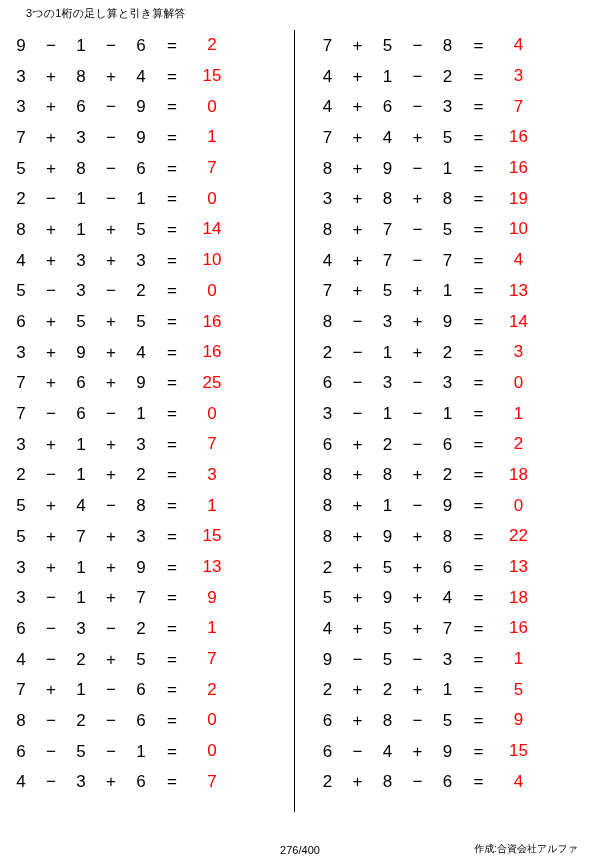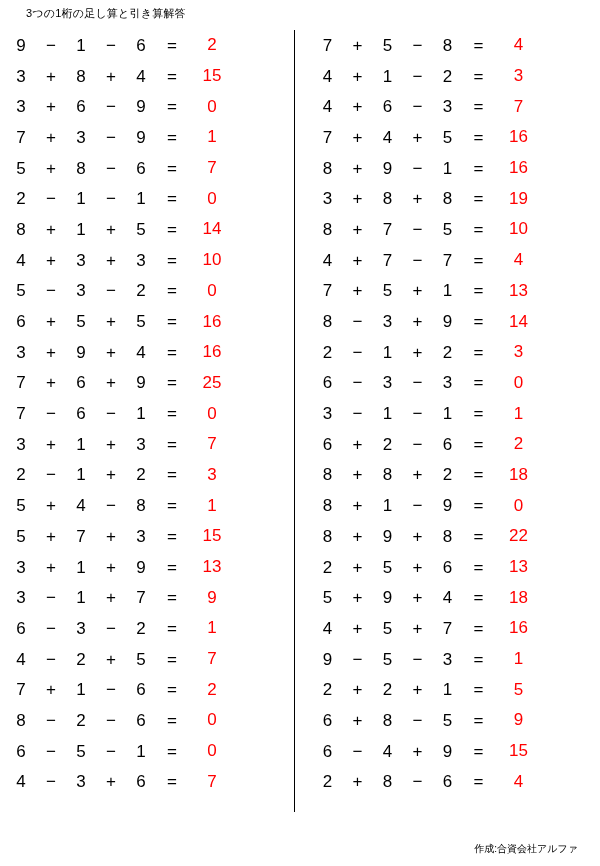--- a/index.html
+++ b/index.html
@@ -551,15 +551,16 @@
           <span class="cell op">+</span>
           <span class="cell num">8</span>
           <span class="cell op">−</span>
           <span class="cell num">6</span>
           <span class="cell eq">=</span>
           <span class="ans">4</span>
         </div>
       </div>
   </div>
 
+  <div class="footer-page">276/400</div>
   <div class="footer-credit">作成:合資会社アルファ</div>
 
 </div>
 
 </body></html>

